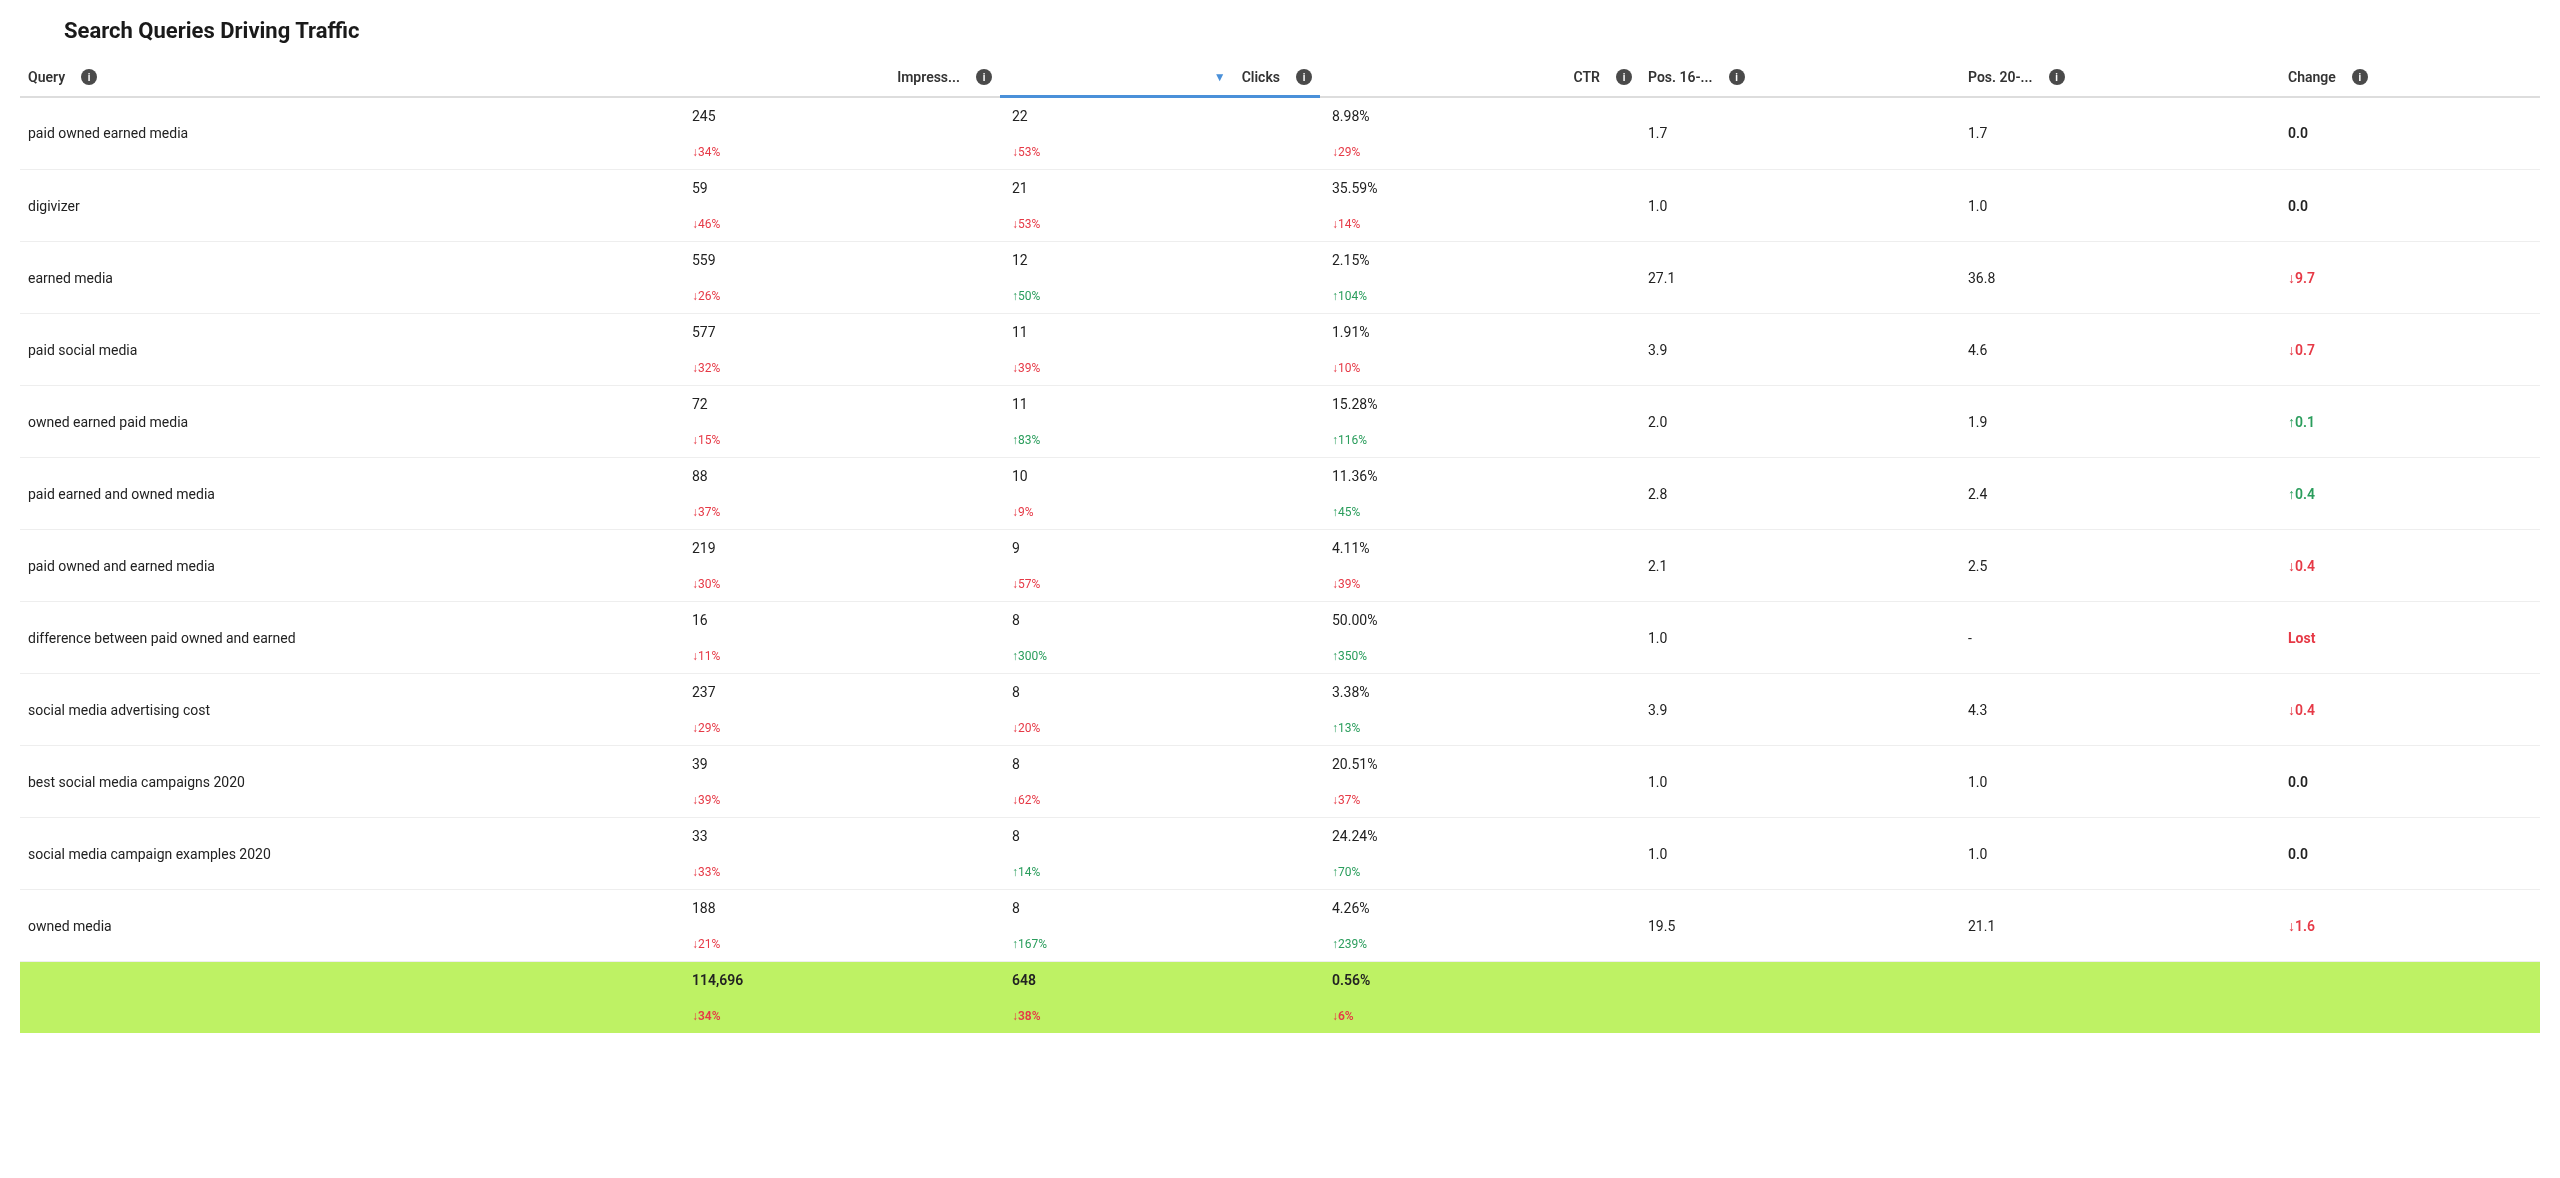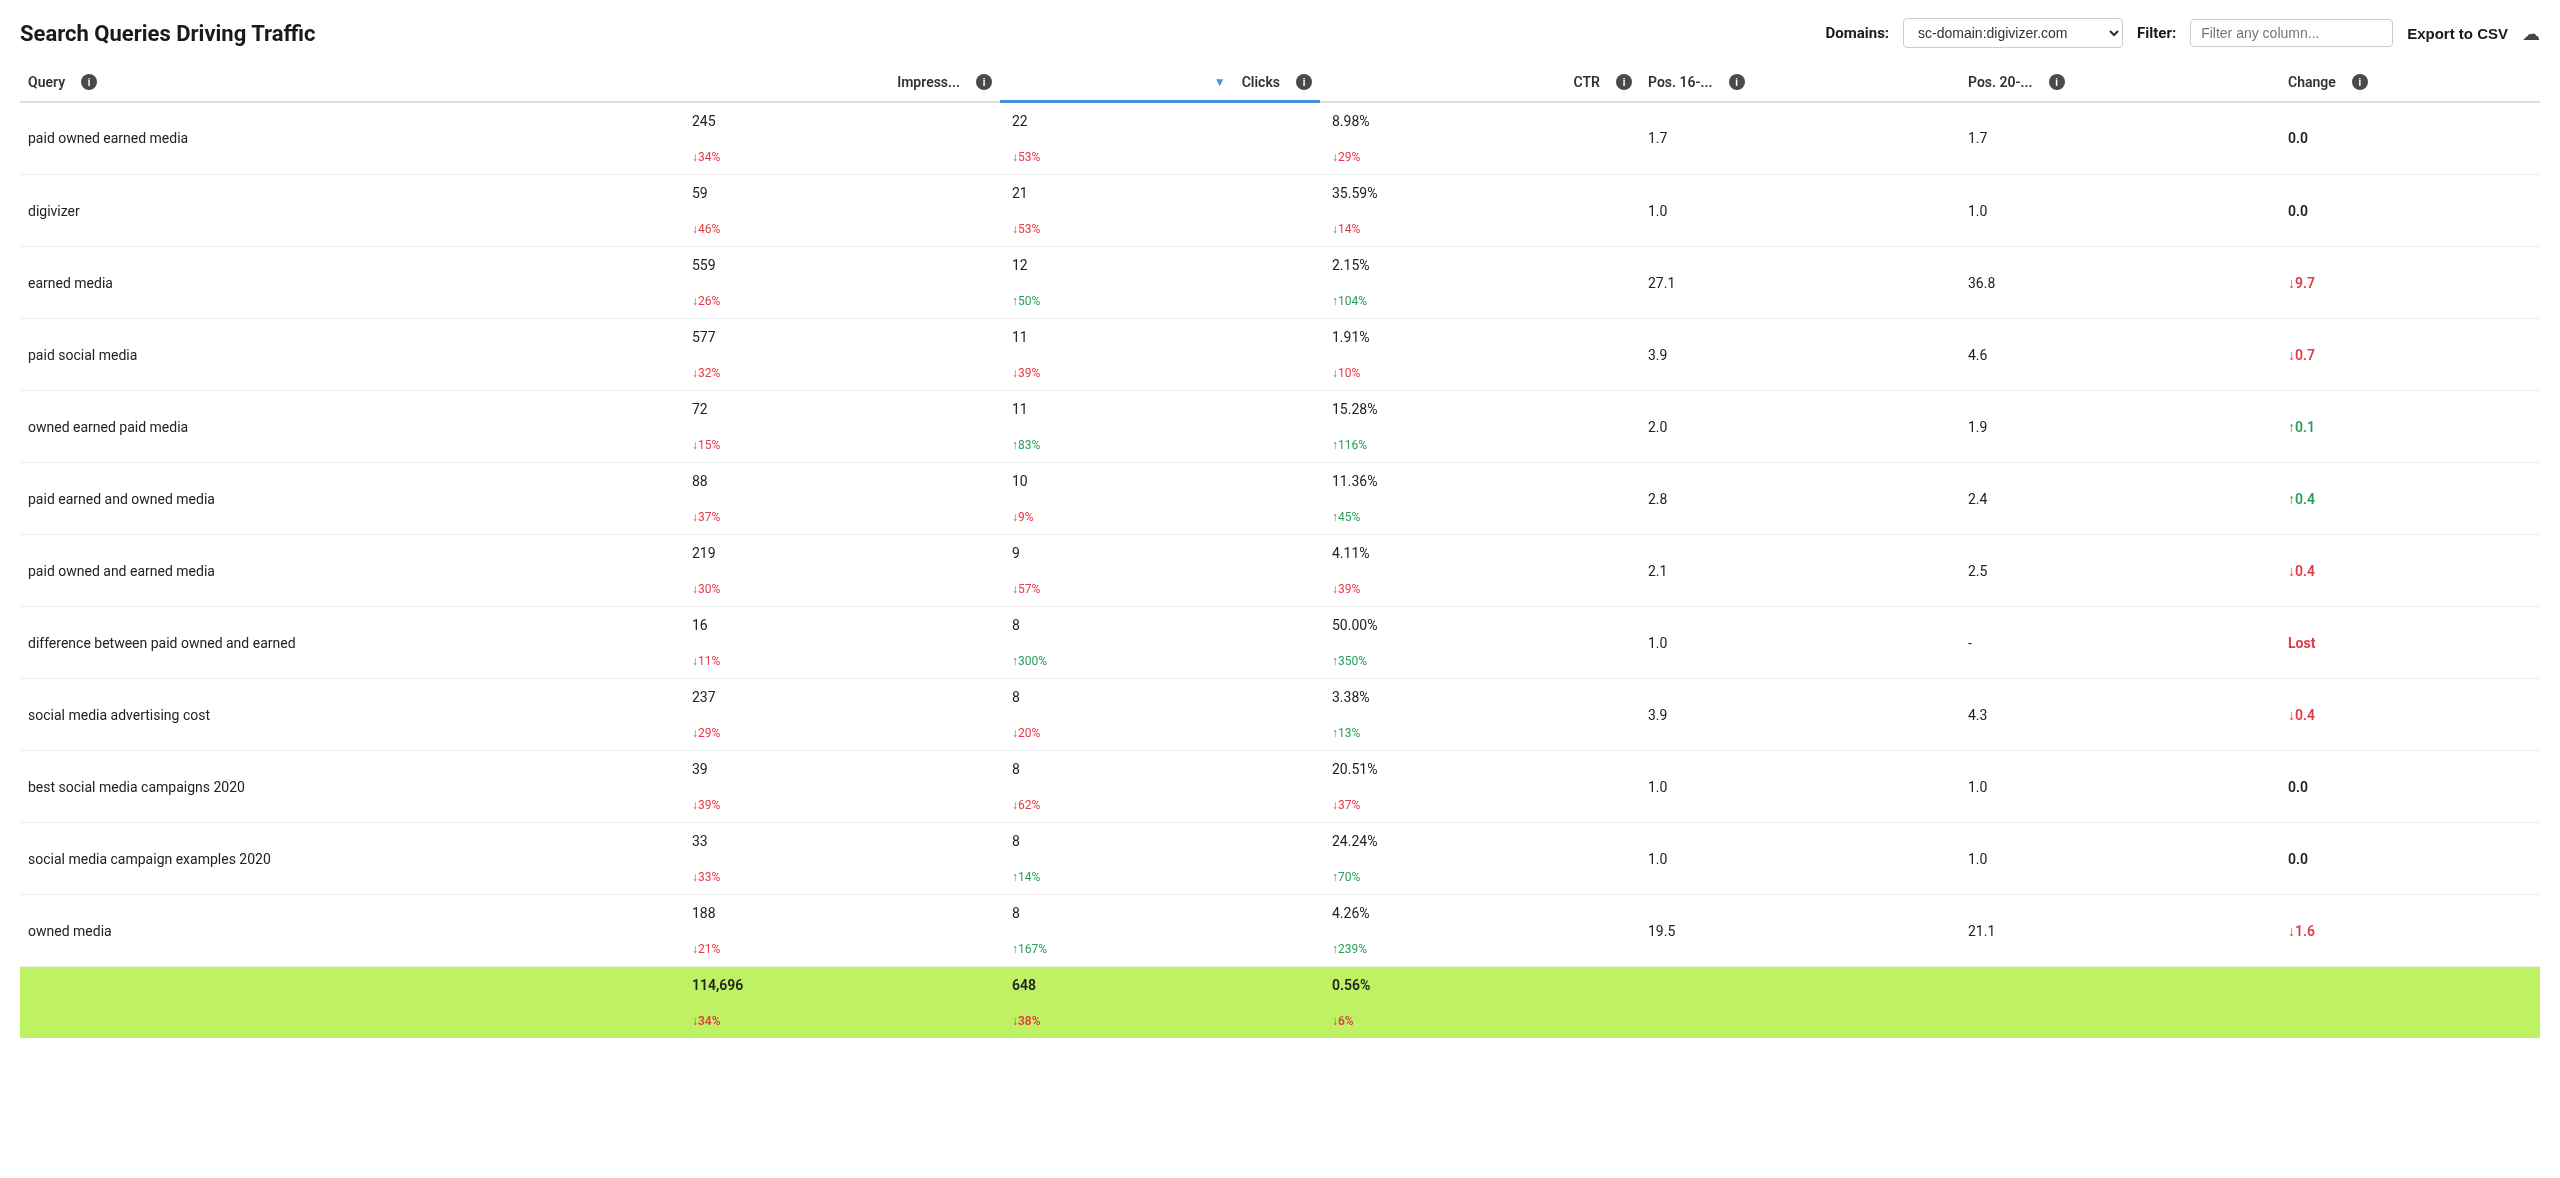--- a/index.html
+++ b/index.html
@@ -10,20 +10,21 @@
       color: #222;
     }
     .page-wrapper {
       padding: 18px 20px 0 20px;
     }
     .header {
       display: flex;
       align-items: center;
       margin-bottom: 16px;
       gap: 18px;
+      margin-left: 44px;
     }
     .page-title {
       font-size: 22px;
       font-weight: 700;
       color: #1a1a1a;
       flex: 1;
     }
     .header-controls {
       display: flex;
       align-items: center;
@@ -165,30 +166,20 @@
       width: 100%;
       flex-direction: column;
     }
   </style>
 </head>
 <body>
 
 <div class="page-wrapper">
   <div class="header">
     <div class="page-title">Search Queries Driving Traffic</div>
-    <div class="header-controls">
-      <span class="label-text">Domains:</span>
-      <select class="domain-select">
-        <option>sc-domain:digivizer.com</option>
-      </select>
-      <span class="label-text">Filter:</span>
-      <input class="filter-input" type="text" placeholder="Filter any column..." style="">
-      <button class="export-btn">Export to CSV</button>
-      <span class="cloud-icon">☁</span>
-    </div>
   </div>
 
   <div class="table-wrapper">
     <table>
       <thead>
         <tr>
           <th class="col-query">
             <div class="col-header">
               <span>Query</span>
               <span class="info-icon">i</span>

